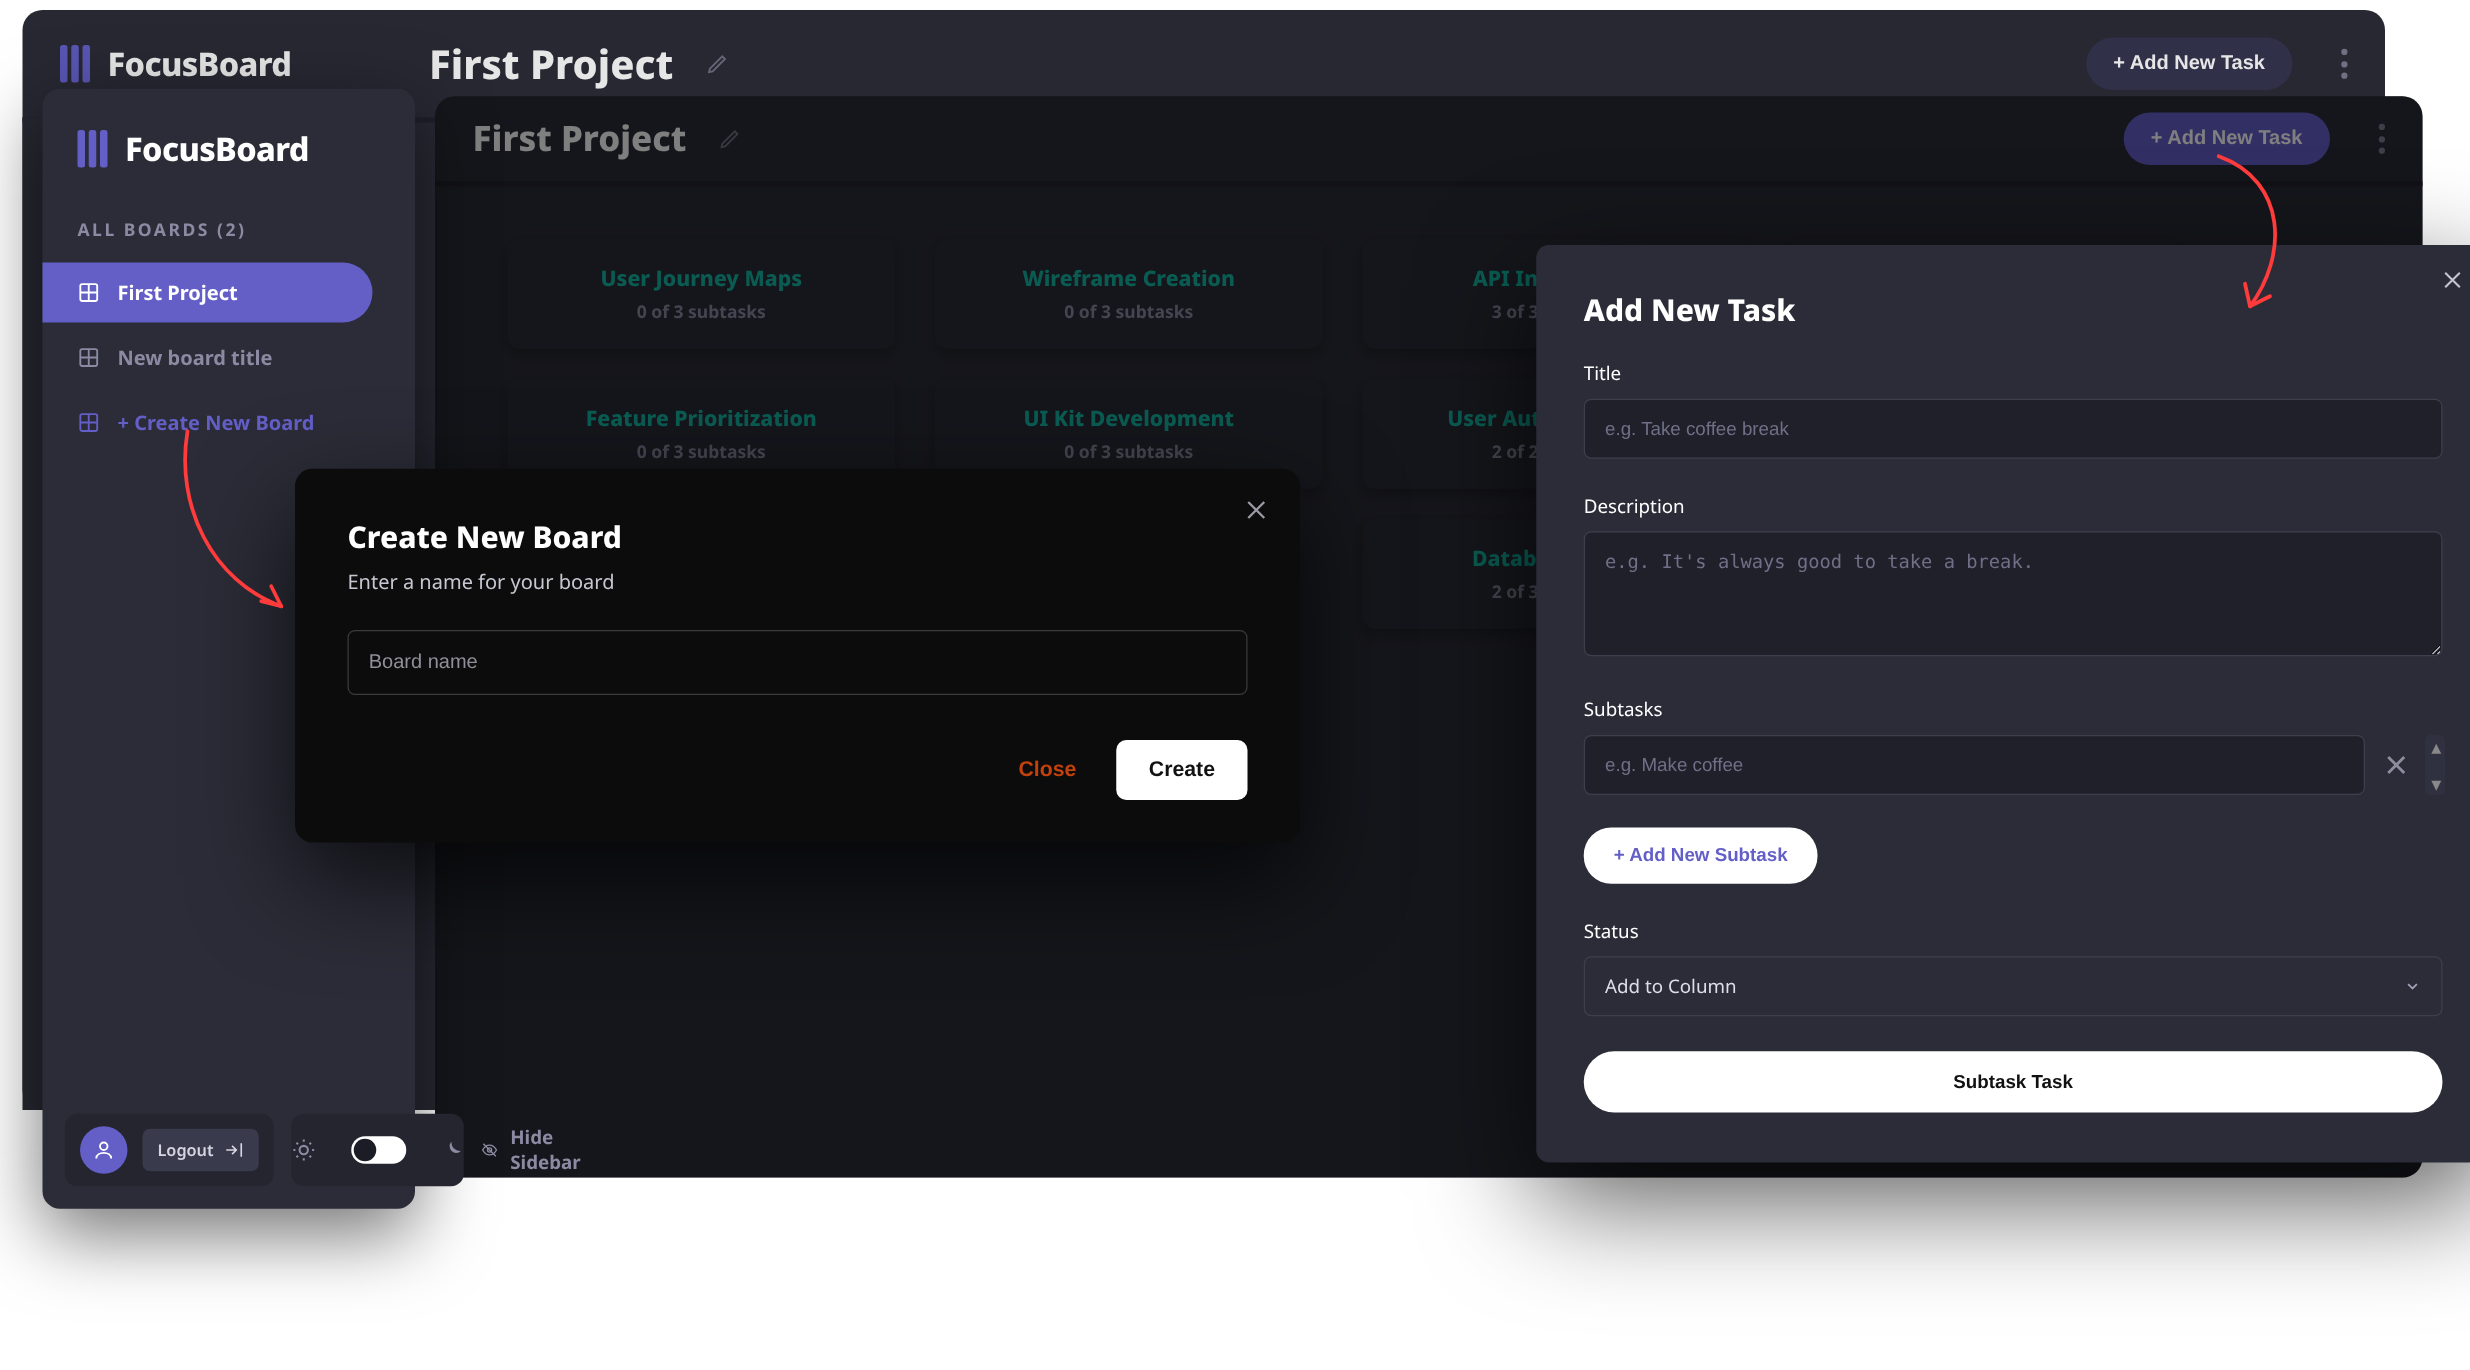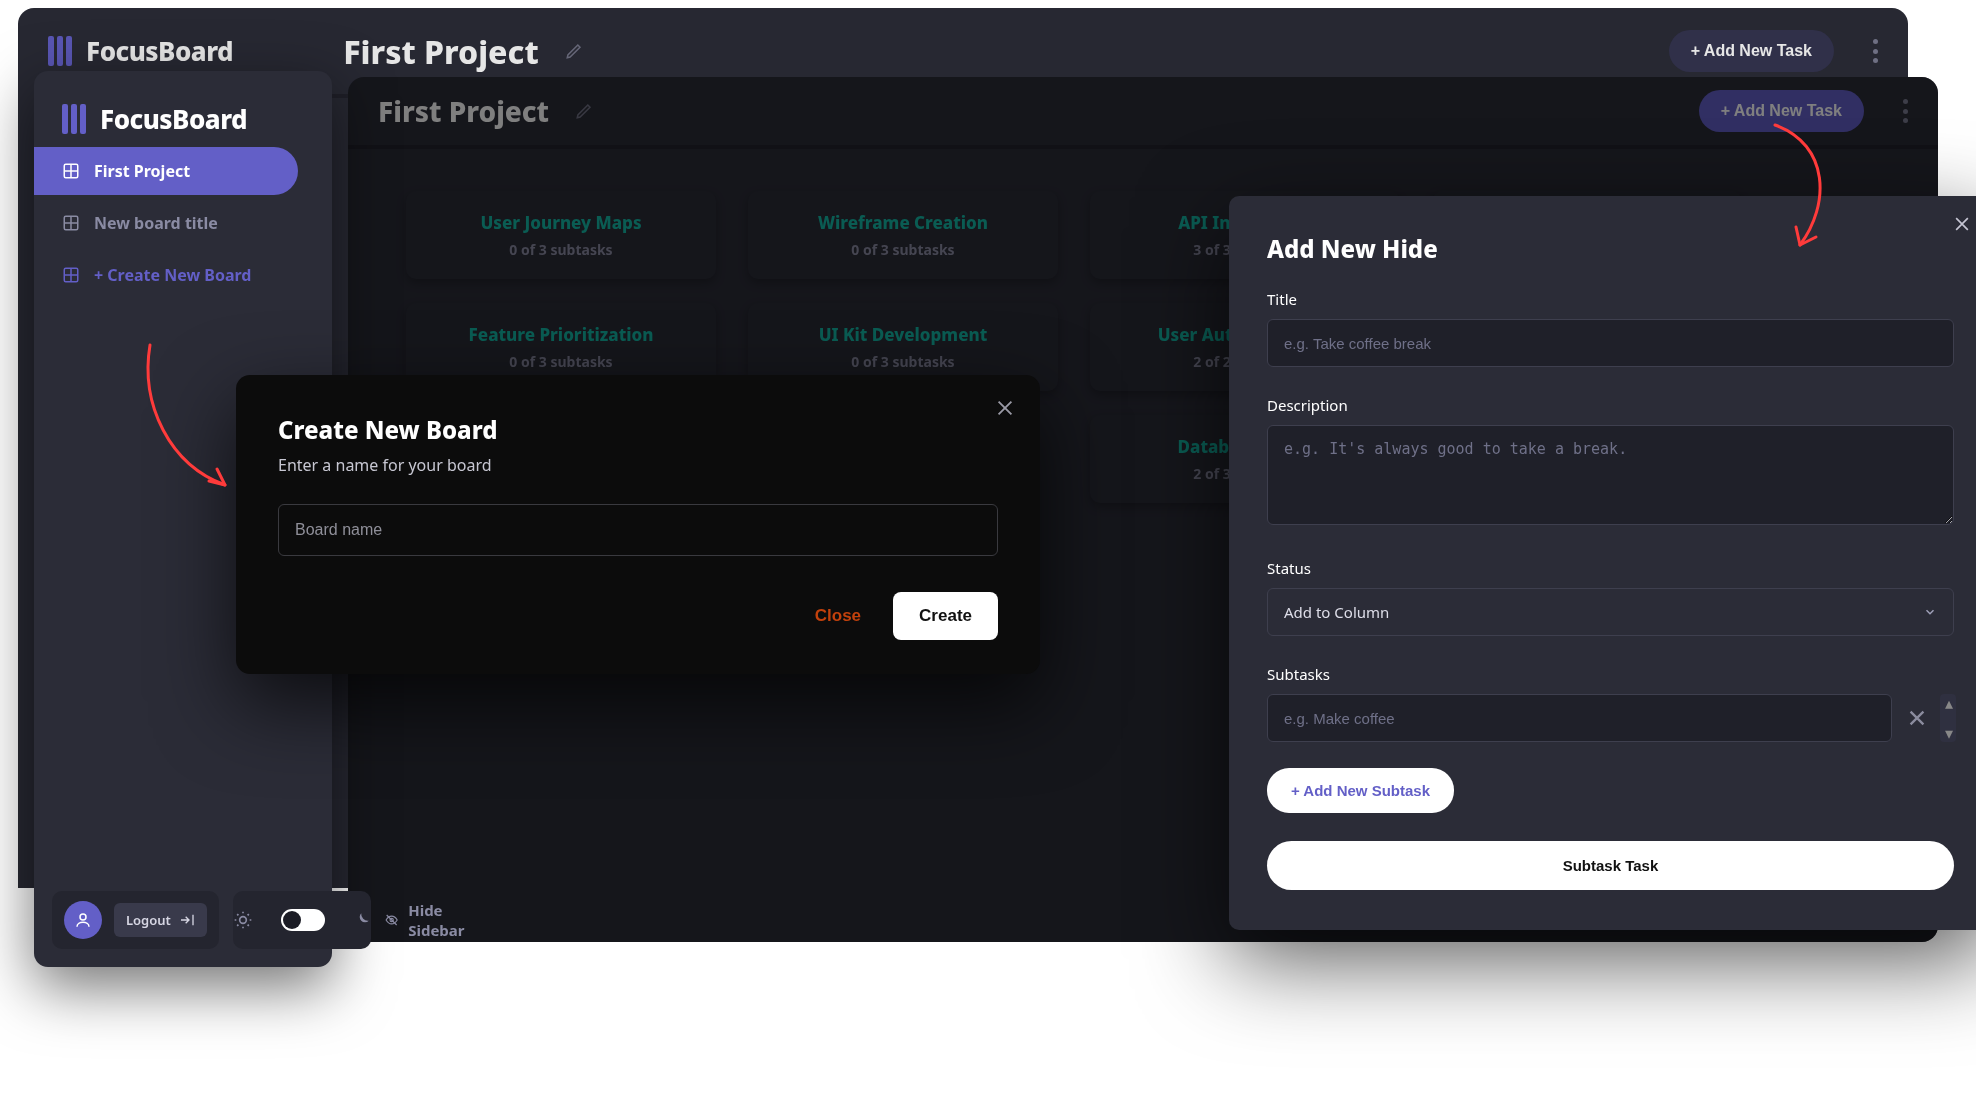--- a/index.html
+++ b/index.html
@@ -200,20 +200,21 @@
 
 <div class="sidebar-panel">
   <div class="logo">
     <div class="bars">
         <span></span>
         <span></span>
         <span></span>
       </div>
     <div class="logo-text">FocusBoard</div>
   </div>
+  <div class="section-label">ALL BOARDS (2)</div>
   <div class="board-list">
     <div class="board-item active">
       <svg class="grid-ic" viewBox="0 0 24 24" fill="none" stroke="currentColor" stroke-width="2">
           <rect x="3" y="3" width="18" height="18" rx="2"></rect>
           <path d="M3 12h18M12 3v18"></path>
         </svg>
       <span>First Project</span>
     </div>
     <div class="board-item">
       <svg class="grid-ic" viewBox="0 0 24 24" fill="none" stroke="currentColor" stroke-width="2">
@@ -283,40 +284,30 @@
     <button class="create-btn">Create</button>
   </div>
 </div>
 
 <div class="panel-task">
   <div class="x">
     <svg viewBox="0 0 24 24" width="20" height="20" stroke="currentColor" stroke-width="2" fill="none">
         <path d="M5 5l14 14M19 5L5 19"></path>
       </svg>
   </div>
-  <h2>Add New Hide</h2>
+  <h2>Add New Task</h2>
 
   <div class="group">
     <label class="lbl">Title</label>
     <input class="inp" placeholder="e.g. Take coffee break" style="">
   </div>
 
   <div class="group">
     <label class="lbl">Description</label>
     <textarea class="ta" placeholder="e.g. It's always good to take a break." style=""></textarea>
-  </div>
-
-  <div class="group">
-    <label class="lbl">Status</label>
-    <div class="sel">
-      <span>Add to Column</span>
-      <svg width="14" height="14" viewBox="0 0 24 24" fill="none" stroke="#9fa0b8" stroke-width="2.5">
-          <path d="M6 9l6 6 6-6"></path>
-        </svg>
-    </div>
   </div>
 
   <div class="group">
     <label class="lbl">Subtasks</label>
     <div class="scroll" style="padding-right:26px">
       <div class="subtasks-row">
         <input class="inp" placeholder="e.g. Make coffee" style="">
         <div class="xbtn">
           <svg viewBox="0 0 24 24" width="22" height="22" stroke="currentColor" stroke-width="2.5" fill="none">
               <path d="M5 5l14 14M19 5L5 19"></path>
@@ -325,20 +316,30 @@
       </div>
       <div class="fauxscroll">
         <div class="track"></div>
         <div class="up">▴</div>
         <div class="dn">▾</div>
       </div>
     </div>
     <button class="btn-light mt26">+ Add New Subtask</button>
   </div>
 
+  <div class="group">
+    <label class="lbl">Status</label>
+    <div class="sel">
+      <span>Add to Column</span>
+      <svg width="14" height="14" viewBox="0 0 24 24" fill="none" stroke="#9fa0b8" stroke-width="2.5">
+          <path d="M6 9l6 6 6-6"></path>
+        </svg>
+    </div>
+  </div>
+
   <button class="btn-light btn-block mt20" style="border-radius:26px;padding:16px 0">Subtask Task</button>
 </div>
 
 <svg class="arrow" style="left:120px;top:335px" width="140" height="170" viewBox="0 0 140 170">
   <path d="M30 10 C 20 70, 50 130, 105 150" stroke="#ff3b3b" stroke-width="3" fill="none" stroke-linecap="round"></path>
   <path d="M105 150 l-16 -4 M105 150 l-8 -16" stroke="#ff3b3b" stroke-width="3" fill="none" stroke-linecap="round"></path>
 </svg>
 <svg class="arrow" style="left:1760px;top:115px" width="90" height="150" viewBox="0 0 90 150">
   <path d="M15 10 C 70 30, 70 90, 40 130" stroke="#ff3b3b" stroke-width="3" fill="none" stroke-linecap="round"></path>
   <path d="M40 130 l-4 -18 M40 130 l16 -8" stroke="#ff3b3b" stroke-width="3" fill="none" stroke-linecap="round"></path>

